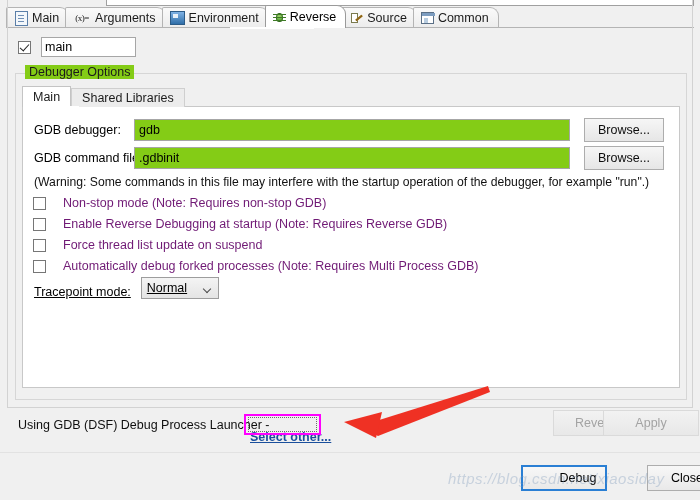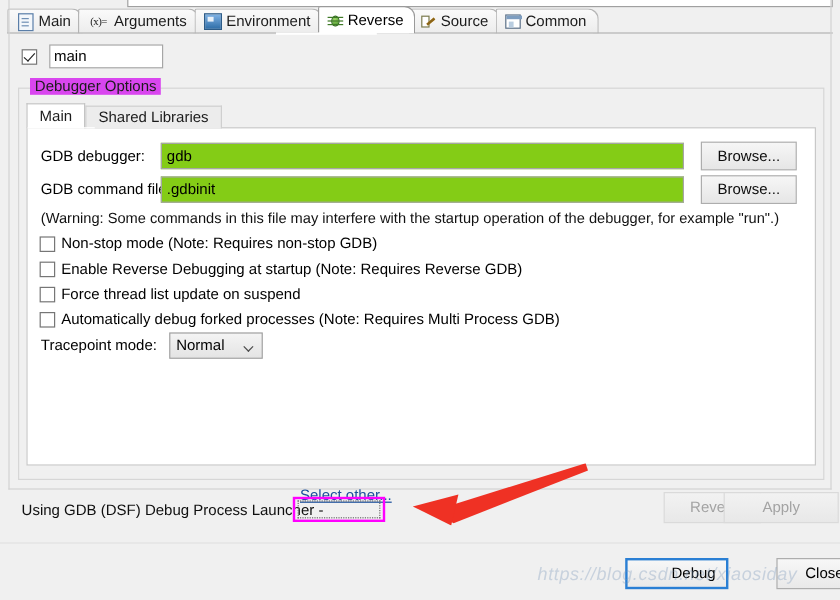--- a/index.html
+++ b/index.html
@@ -270,21 +270,21 @@
     width: 672px;
     height: 327px;
     border: 1px solid #d6d6d6;
     box-sizing: border-box;
     background: transparent;
   }
   #group-title {
     position: absolute;
     left: 25px;
     top: 65px;
-    background: #d946ef;
+    background: #84cc16;
     padding: 0 4px;
     font-size: 12.5px;
     color: #1b1b1b;
     z-index: 3;
   }
 
   
   #inner-tabs {
     position: absolute;
     left: 22px;
@@ -400,37 +400,38 @@
   }
 
   .opt-row {
     position: absolute;
     left: 33px;
     display: flex;
     align-items: center;
     height: 18px;
   }
   .opt-row .opt-label {
-    margin-left: 5px;
-    font-size: 12.5px;
-    white-space: nowrap;
-    color: #000000;
+    margin-left: 17px;
+    font-size: 12.5px;
+    white-space: nowrap;
+    color: #701a75;
   }
   #opt-nonstop   { top: 194px; }
   #opt-reverse   { top: 215px; }
   #opt-forcethr  { top: 236px; }
   #opt-forked    { top: 257px; }
 
   #tracepoint-row {
     position: absolute;
     left: 34px;
     top: 277px;
     display: flex;
-    align-items: center;
+    align-items: flex-end;
     height: 22px;
+    text-decoration: underline;
   }
   #tracepoint-label {
     font-size: 12.5px;
     white-space: nowrap;
     color: #000;
   }
   #tracepoint-select {
     margin-left: 10px;
     width: 78px;
     height: 22px;
@@ -488,25 +489,26 @@
     position: absolute;
     left: 18px;
     top: 418px;
     font-size: 12.5px;
     color: #0f0f0f;
     white-space: nowrap;
   }
   #select-other-link {
     position: absolute;
     left: 250px;
-    top: 406px;
+    top: 430px;
     font-size: 12.5px;
     color: #1a4f9c;
     text-decoration: underline;
     white-space: nowrap;
+    font-weight: bold;
   }
   #select-other-highlight {
     position: absolute;
     left: 244px;
     top: 414px;
     width: 77px;
     height: 21px;
     border: 2px solid #ff00ff;
     box-sizing: border-box;
   }

